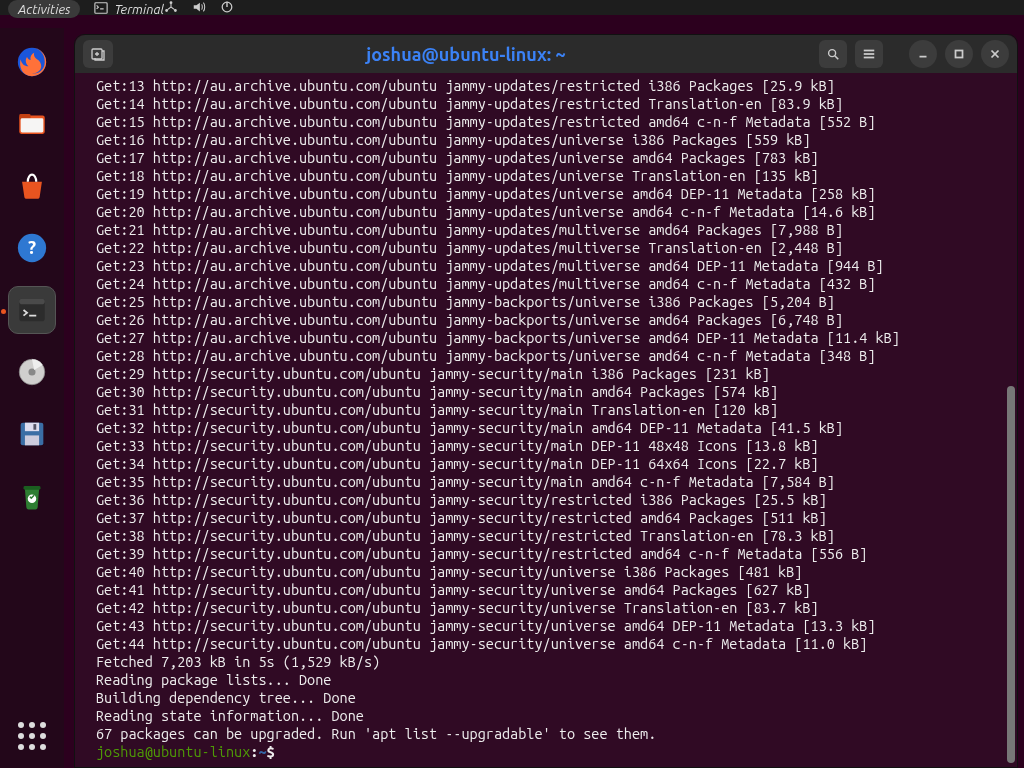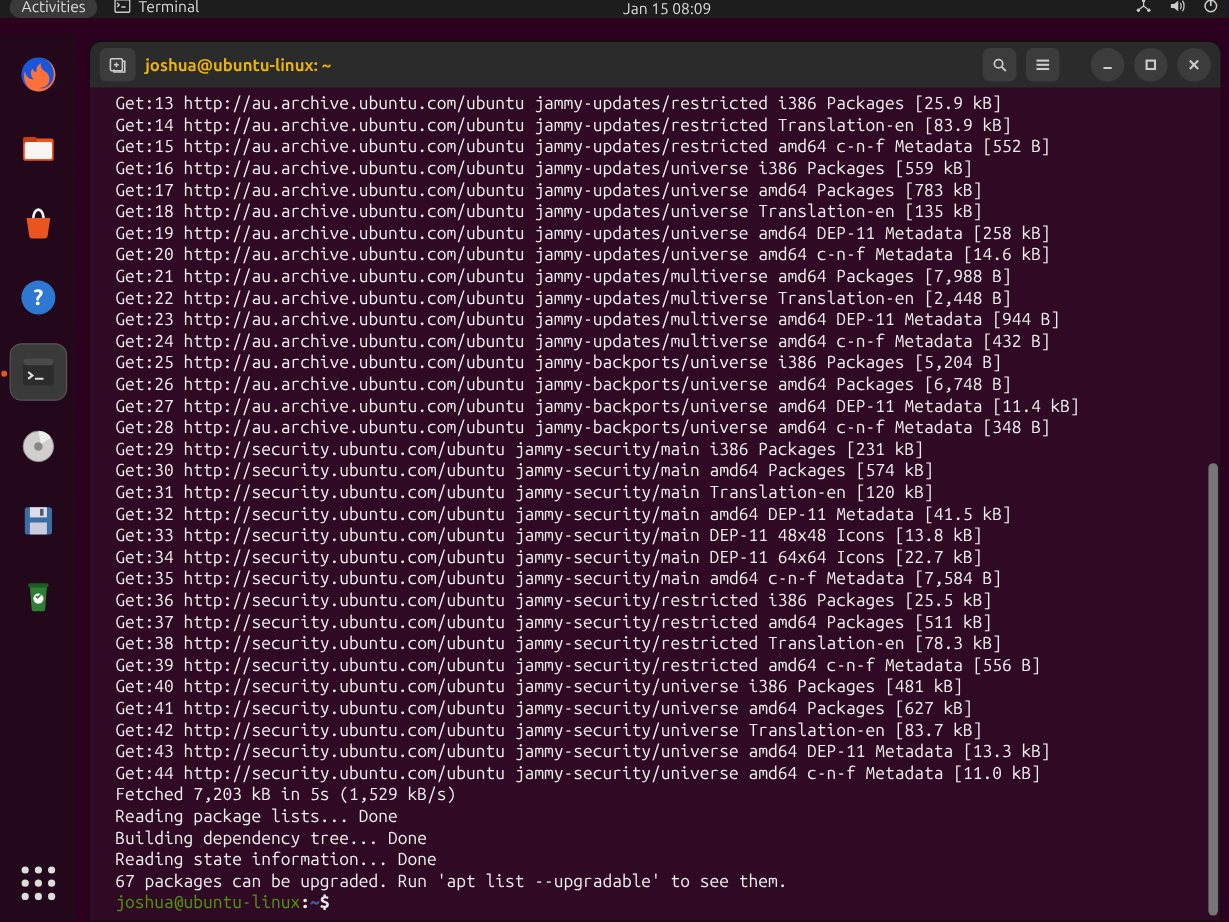--- a/index.html
+++ b/index.html
@@ -1,36 +1,36 @@
 <!DOCTYPE html>
 <html><head>
 <meta charset="utf-8">
 <style>
   * { margin: 0; padding: 0; box-sizing: border-box; }
   html, body { width: 1024px; height: 768px; overflow: hidden; font-family: "Ubuntu", "DejaVu Sans", sans-serif; background: #2c001e; color: #eee; }
   
-  .topbar { height: 15px; background: #1d1d1d; display: flex; align-items: flex-end; font-size: 13px; color: #ddd; padding: 0 8px; }
+  .topbar { height: 15px; background: #1d1d1d; display: flex; align-items: flex-start; font-size: 13px; color: #ddd; padding: 0 8px; font-style: italic; }
   .topbar .left, .topbar .right { display: flex; align-items: center; gap: 14px; }
   .topbar .center { flex: 1; text-align: center; }
   .topbar .activities { background: #3a3a3a; padding: 2px 10px; border-radius: 10px; }
   .topbar .appmenu { display: flex; align-items: center; gap: 6px; }
   .topbar svg { width: 14px; height: 14px; fill: #ccc; }
   
   .dock { position: absolute; left: 0; top: 28px; bottom: 0; width: 64px; background: rgba(20, 20, 20, 0.35); display: flex; flex-direction: column; align-items: center; padding-top: 10px; gap: 14px; }
   .dock .app { width: 48px; height: 48px; border-radius: 10px; display: flex; align-items: center; justify-content: center; position: relative; }
   .dock .app.running::before { content: ""; position: absolute; left: -8px; top: 22px; width: 5px; height: 5px; background: #e95420; border-radius: 50%; }
   .dock .app.active { background: #3a3a3a; border: 1px solid #555; }
   .dock .app svg { width: 34px; height: 34px; }
   .dock .spacer { flex: 1; }
   .apps-grid { width: 36px; height: 36px; display: grid; grid-template-columns: repeat(3, 6px); grid-template-rows: repeat(3, 6px); gap: 5px; justify-content: center; align-content: center; margin-bottom: 14px; cursor: pointer; }
   .apps-grid span { width: 6px; height: 6px; background: #ddd; border-radius: 50%; }
   
   .window { position: absolute; left: 74px; top: 34px; right: 6px; bottom: 0; background: #300a24; border-radius: 10px 10px 0 0; display: flex; flex-direction: column; border: 1px solid #111; }
   .titlebar { height: 38px; background: #2b2b2b; border-radius: 10px 10px 0 0; display: flex; align-items: center; padding: 0 8px; gap: 8px; }
-  .titlebar .title { flex: 1; font-size: 14px; font-weight: 600; color: #eab308; }
+  .titlebar .title { flex: 1; text-align: center; font-size: 18px; font-weight: 600; color: #3b82f6; }
   .wbtn { width: 28px; height: 28px; border-radius: 50%; background: #3c3c3c; display: flex; align-items: center; justify-content: center; cursor: pointer; }
   .wbtn.square { border-radius: 6px; }
   .wbtn svg { width: 14px; height: 14px; stroke: #ccc; fill: none; stroke-width: 2; }
   .wbtn.menu svg, .wbtn.search svg { fill: #ccc; stroke: none; }
   .newtab { width: 30px; height: 28px; border-radius: 6px; background: #3c3c3c; display:flex; align-items:center; justify-content:center; cursor:pointer; }
   .newtab svg { width:16px; height:16px; fill:#ccc; }
   
   .termwrap { flex: 1; position: relative; overflow: hidden; }
   .term { position:absolute; inset:0 10px 0 0; padding: 4px 0 4px 6px; font-family: "Ubuntu Mono","DejaVu Sans Mono",monospace; font-size: 14.5px; line-height: 18px; color: #eee; white-space: pre; overflow-y: auto; margin-left: 15px; }
   .prompt-user { color: #4e9a06; font-weight: normal; }
@@ -48,21 +48,20 @@
     <div class="appmenu">
       <span>
         <svg viewBox="0 0 16 16">
             <rect x="1" y="2" width="14" height="12" rx="1" fill="none" stroke="#ccc" stroke-width="1.3"></rect>
             <path d="M3 5l2 2-2 2M7 9h4" stroke="#ccc" stroke-width="1.3" fill="none"></path>
           </svg>
       </span>
       <span>Terminal</span>
     </div>
   </div>
-  <div class="center">Jan 15  08:09</div>
   <div class="right">
     <span><svg viewBox="0 0 16 16">
           <circle cx="8" cy="3" r="1.6"></circle>
           <circle cx="3" cy="12" r="1.6"></circle>
           <circle cx="13" cy="12" r="1.6"></circle>
           <path d="M8 4v4M8 8l-4 3M8 8l4 3" stroke="#ccc" stroke-width="1.2" fill="none"></path>
         </svg></span>
     <span><svg viewBox="0 0 16 16">
           <path d="M2 6h3l4-3v10l-4-3H2z"></path>
           <path d="M11 5c1 1 1 5 0 6M13 3c2 2 2 8 0 10" stroke="#ccc" stroke-width="1.2" fill="none"></path>

